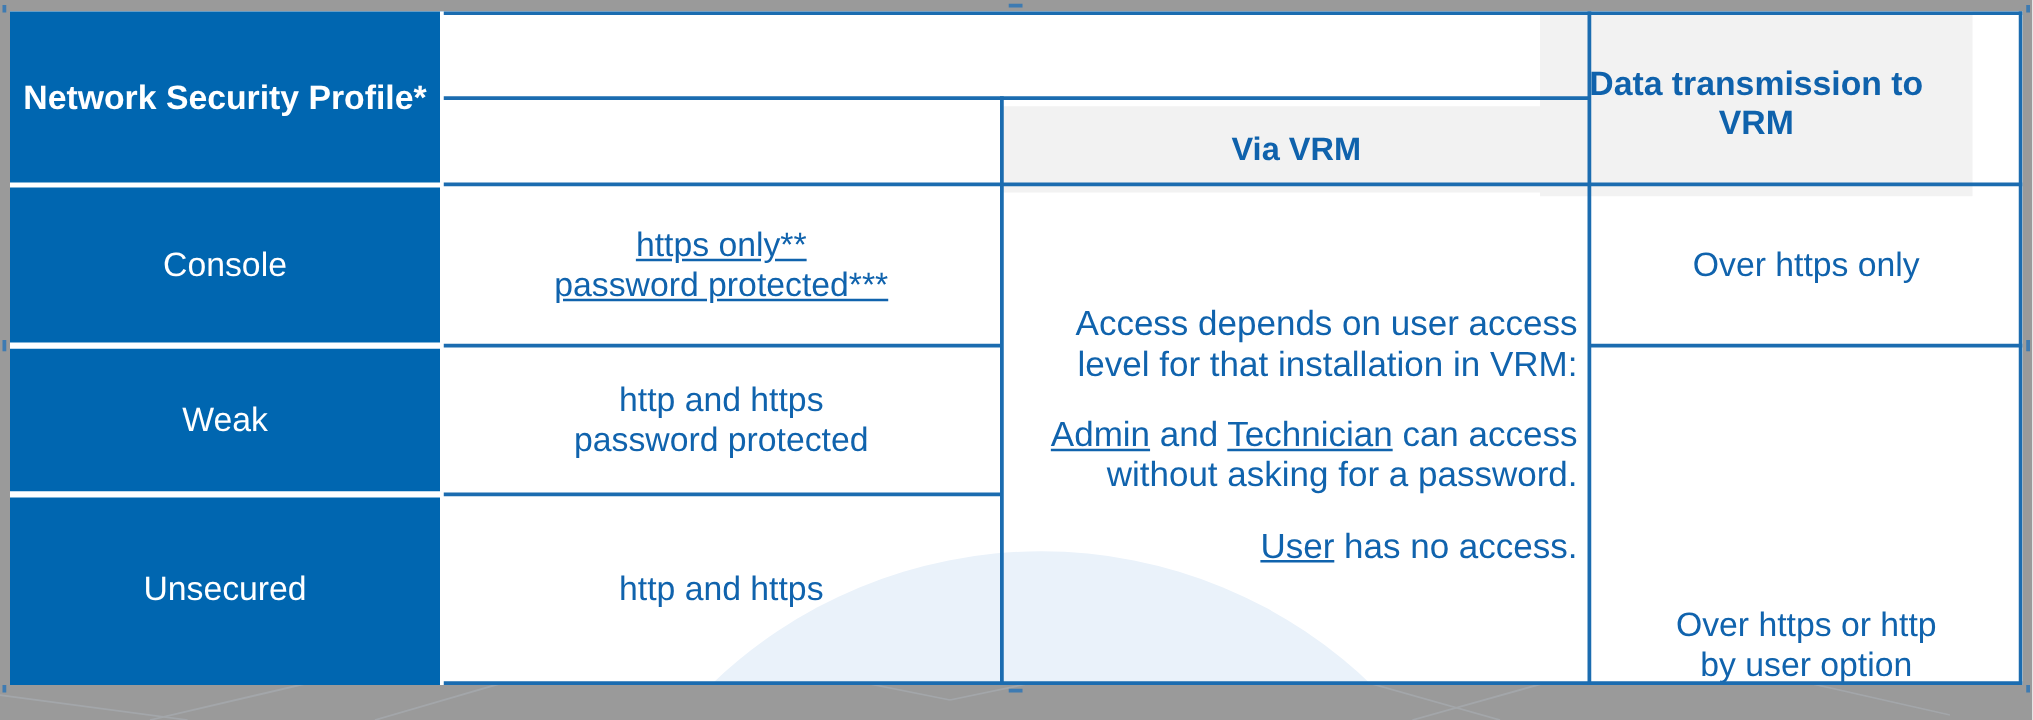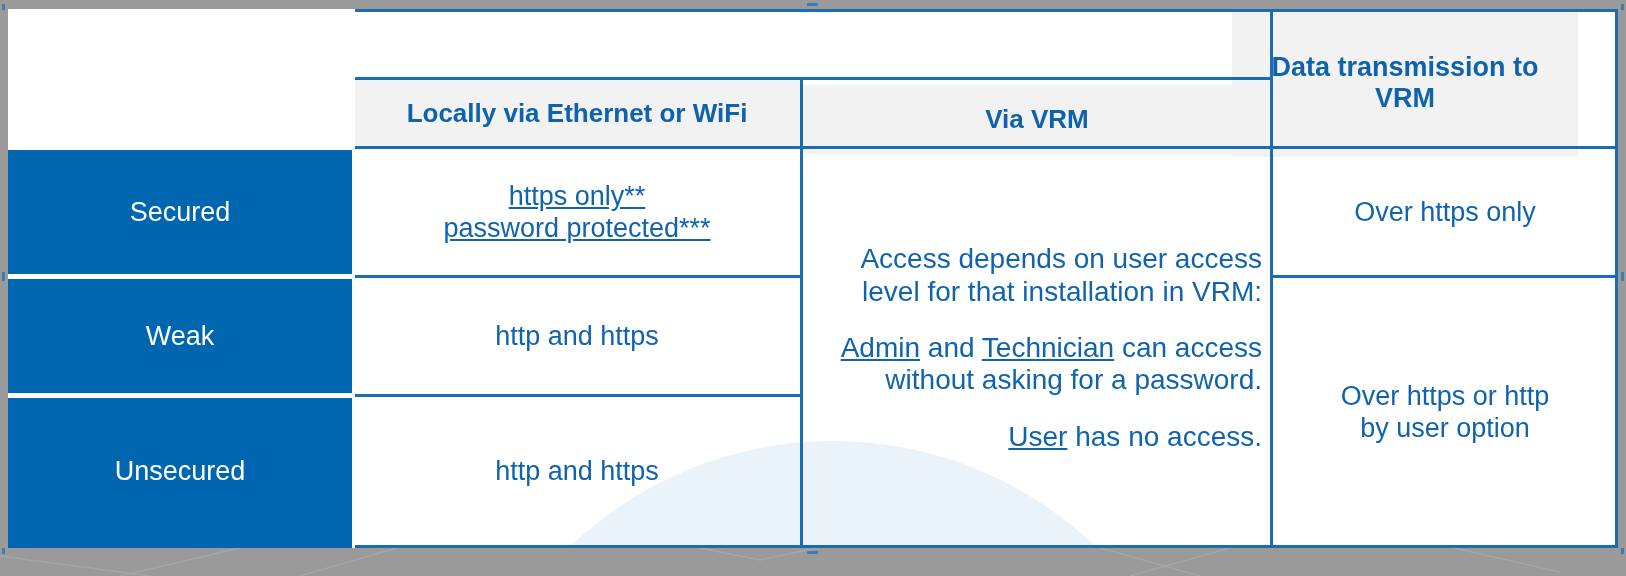--- a/index.html
+++ b/index.html
@@ -157,56 +157,57 @@
   <div class="handle" style="left:1621px; top:4px; height:6px;"></div>
   <div class="handle" style="left:1621px; top:548px; height:6px;"></div>
 
   <div class="canvas">
 
     <div class="watermark"></div>
     <div class="watermark2"></div>
 
     <div class="table">
 
+      <div class="cell bluecell head" style="left:0px; top:0px; width:344px; height:139px;">
+        <span class="txt">Network Security Profile*</span>
+      </div>
 
 
       <div class="cell hcell" style="left:1224px; top:0px; width:346px; height:148px;">
         <span class="txt">Data transmission to VRM</span>
       </div>
 
-      <div class="cell hcell sub" style="left:344px; top:70px; width:450px; height:69px;">
-        <span class="txt">Locally via Ethernet or WiFi</span>
-      </div>
 
       <div class="cell hcell sub" style="left:794px; top:76px; width:470px; height:69px;">
         <span class="txt">Via VRM</span>
       </div>
 
       <div class="cell bluecell label" style="left:0px; top:139px; width:344px; height:129px;">
-        <span class="txt">Secured</span>
+        <span class="txt">Console</span>
       </div>
 
       <div class="cell bodycell" style="left:344px; top:139px; width:450px; height:129px;text-decoration:underline;">
         <span class="txt">
           <span>https only**</span><br>
           <span>password protected***</span>
         </span>
       </div>
 
       <div class="cell bodycell" style="left:1264px; top:139px; width:346px; height:129px;">
         <span class="txt">Over https only</span>
       </div>
 
       <div class="cell bluecell label" style="left:0px; top:268px; width:344px; height:119px;align-items:center;">
         <span class="txt">Weak</span>
       </div>
 
       <div class="cell bodycell" style="left:344px; top:268px; width:450px; height:119px;">
         <span class="txt">
           <span>http and https</span><br>
+          <span>password protected</span>
         </span>
       </div>
 
       <div class="cell bluecell label" style="left:0px; top:387px; width:344px; height:152px;">
         <span class="txt">Unsecured</span>
       </div>
 
       <div class="cell bodycell" style="left:344px; top:387px; width:450px; height:152px;">
         <span class="txt">
           <span>http and https</span><br>
@@ -216,21 +217,21 @@
       <div class="cell bodycell vrm" style="left:794px; top:139px; width:470px; height:400px;">
         <span class="txt">
           <span>Access depends on user access level for that installation in VRM:</span>
           <span class="blank"></span>
           <span><u>Admin</u><span> and </span><u>Technician</u><span> can access without asking for a password.</span></span>
           <span class="blank"></span>
           <span><u>User</u><span> has no access.</span></span>
         </span>
       </div>
 
-      <div class="cell bodycell" style="left:1264px; top:268px; width:346px; height:271px;">
+      <div class="cell bodycell" style="left:1264px; top:268px; width:346px; height:271px;align-items:flex-end;">
         <span class="txt">
           <span>Over https or http</span><br>
           <span>by user option</span>
         </span>
       </div>
 
       <div class="rule" style="left:344px; top:0px; width:1266px; height:3px;"></div>
 
       <div class="rule" style="left:344px; top:536px; width:1266px; height:3px;"></div>
 

